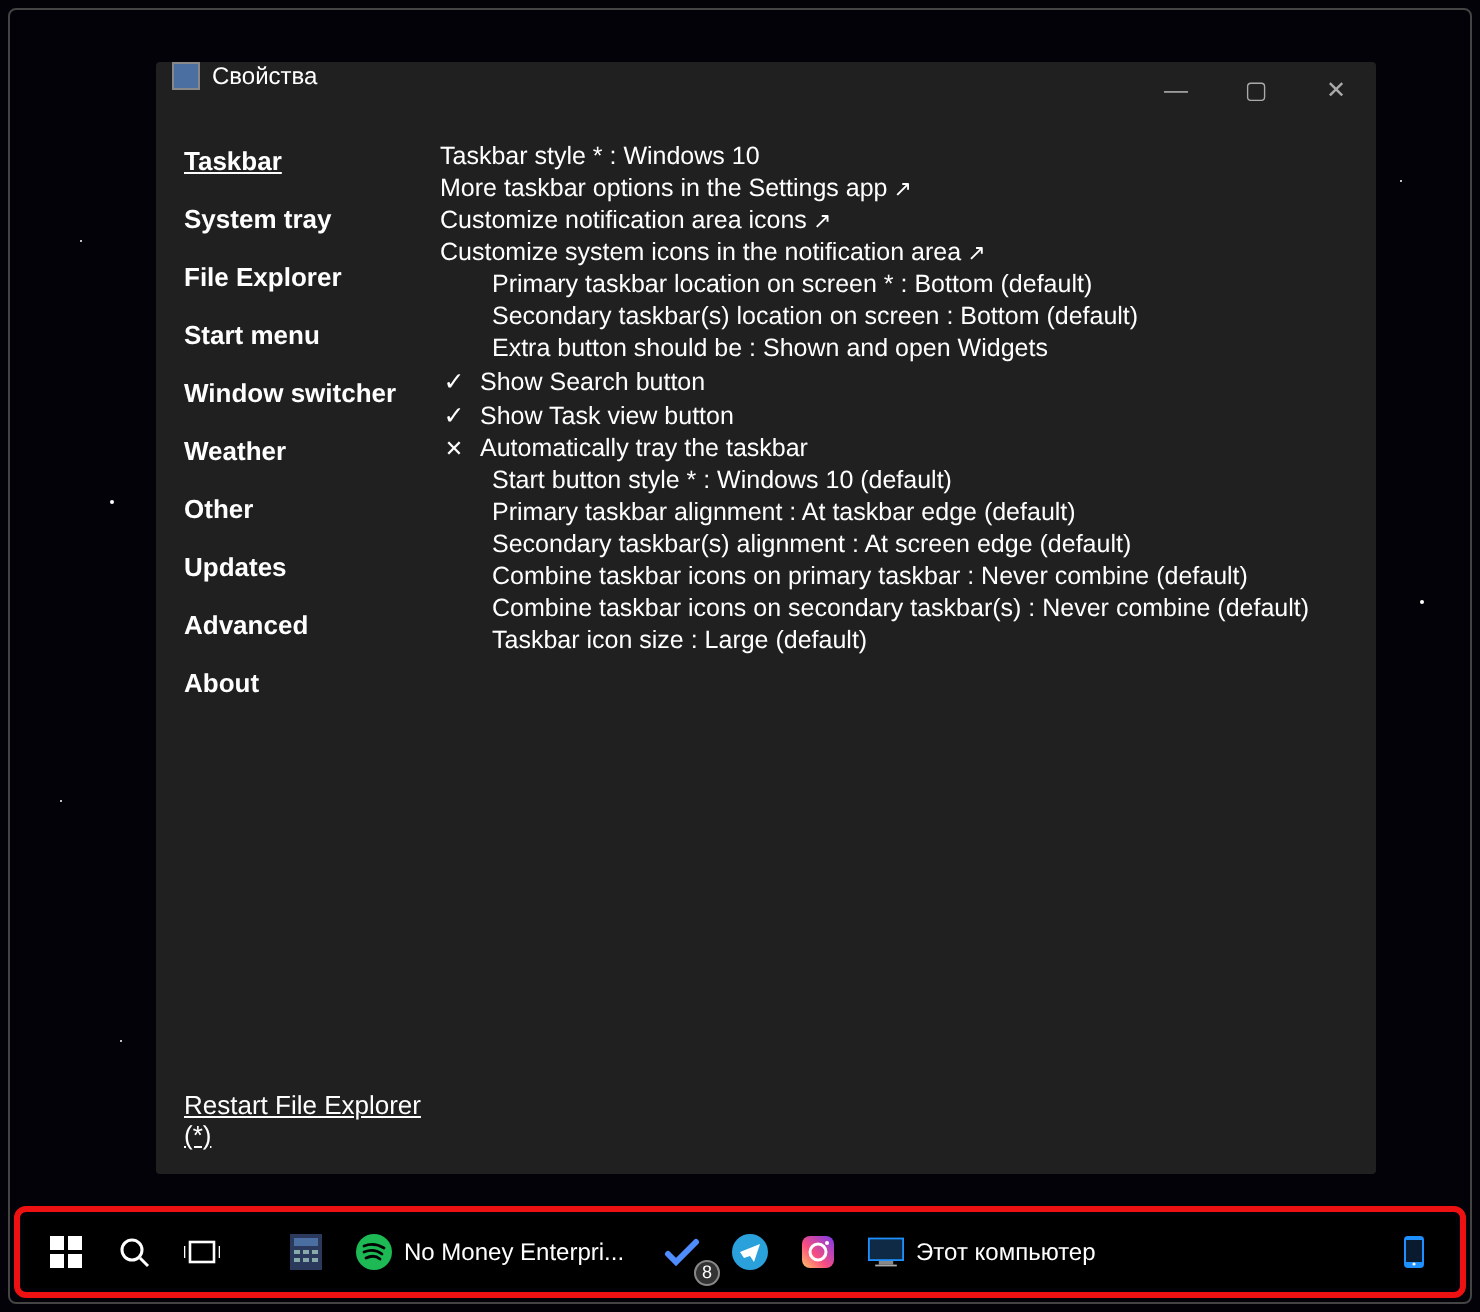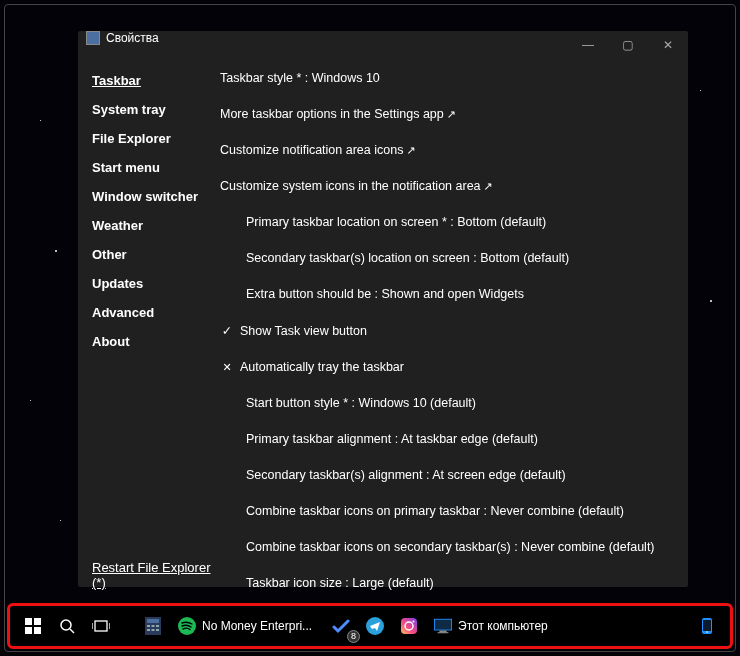--- a/index.html
+++ b/index.html
@@ -73,21 +73,21 @@
   .restart-link {
     margin-top: auto;
     text-decoration: underline;
     font-size: 13px;
     cursor: pointer;
   }
   .content {
     flex: 1;
     display: flex;
     flex-direction: column;
-    gap: 22px;
+    gap: 2px;
     padding-top: 2px;
     font-size: 12.5px;
   }
   .row {
     display: flex;
     align-items: center;
     gap: 6px;
     cursor: default;
   }
   .row.indent { padding-left: 26px; }
@@ -191,20 +191,24 @@
           <span>Primary taskbar location on screen * : Bottom (default)</span>
         </div>
       <div class="row indent">
           <span>Secondary taskbar(s) location on screen : Bottom (default)</span>
         </div>
       <div class="row indent">
           <span>Extra button should be : Shown and open Widgets</span>
         </div>
       <div class="row">
           <span class="check"></span>
+          <span>Show Search button</span>
+        </div>
+      <div class="row">
+          <span class="check"></span>
           <span>Show Task view button</span>
         </div>
       <div class="row">
           <span class="cross"></span>
           <span>Automatically tray the taskbar</span>
         </div>
       <div class="row indent">
           <span>Start button style * : Windows 10 (default)</span>
         </div>
       <div class="row indent">

